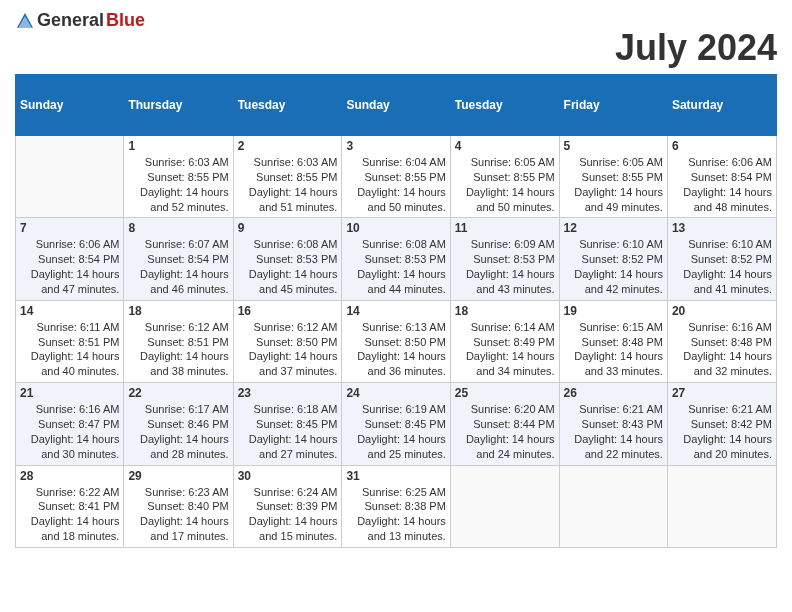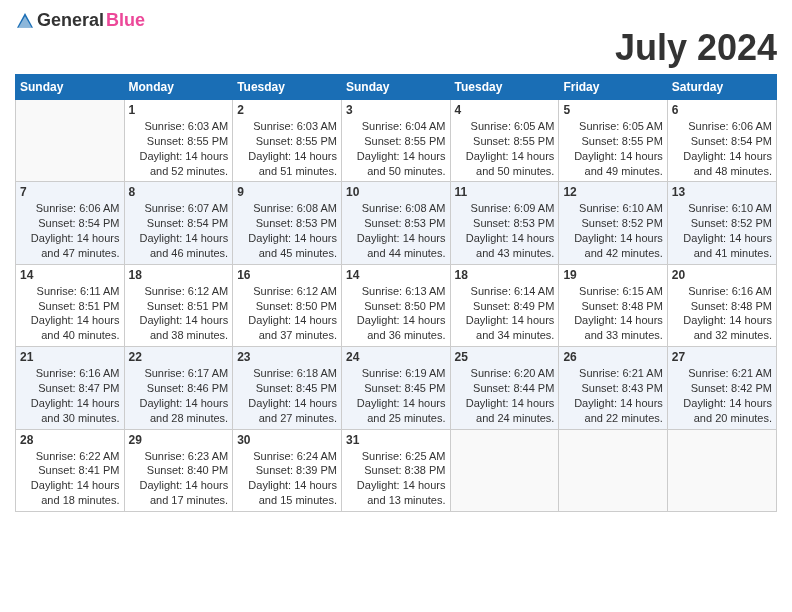--- a/index.html
+++ b/index.html
@@ -46,21 +46,21 @@
       margin-top: 2px;
     }
     .calendar-table {
       width: 100%;
       border-collapse: collapse;
       font-size: 10px;
     }
     .calendar-table thead th {
       background-color: #1a6eb5;
       color: white;
-      padding: 5px 4px;
+      padding: 23px 4px;
       text-align: left;
       font-size: 12px;
       font-weight: bold;
       border: 1px solid #1a6eb5;
     }
     .calendar-table tbody td {
       border: 1px solid #ccc;
       vertical-align: top;
       padding: 3px 4px;
       height: 78px;
@@ -91,33 +91,33 @@
 <body>
 
 <div class="container">
   <div class="header">
     <div class="logo">
       <svg class="logo-icon" viewBox="0 0 30 30">
         <polygon points="15,3 27,25 3,25" fill="#1a6eb5"></polygon>
         <polygon points="15,8 25,25 5,25" fill="white" opacity="0.5"></polygon>
       </svg>
       <span style="font-size:18px;font-weight:bold;color:#333;">General</span>
-      <span style="font-size:18px;font-weight:bold;color:#ec4899;">Blue</span>
+      <span style="font-size:18px;font-weight:bold;color:#b91c1c;">Blue</span>
     </div>
     <div class="title-block">
       <div class="month-title">July 2024</div>
     </div>
   </div>
 
   <table class="calendar-table">
     <thead>
       <tr>
 
       <th>Sunday</th>
-          <th>Monday</th>
+          <th>Thursday</th>
           <th>Tuesday</th>
           <th>Sunday</th>
           <th>Tuesday</th>
           <th>Friday</th>
           <th>Saturday</th>
         </tr>
     </thead>
     <tbody id="calendar-body">
     <tr>
           <td class="empty-cell"></td>

